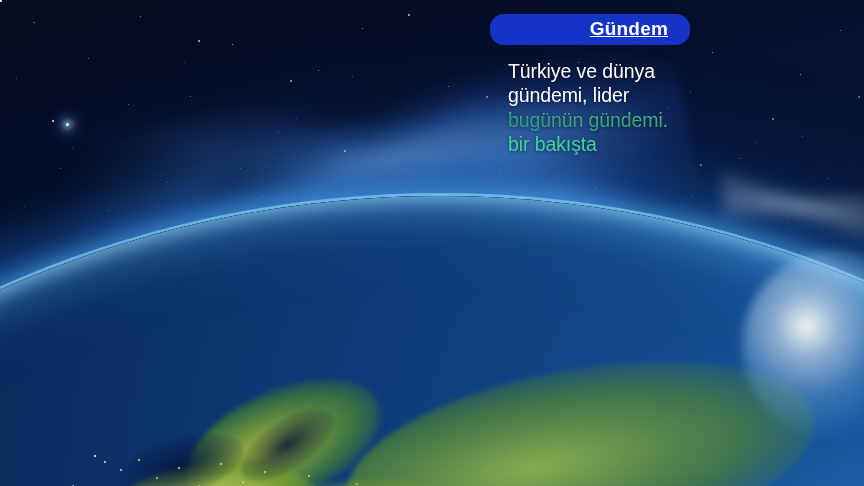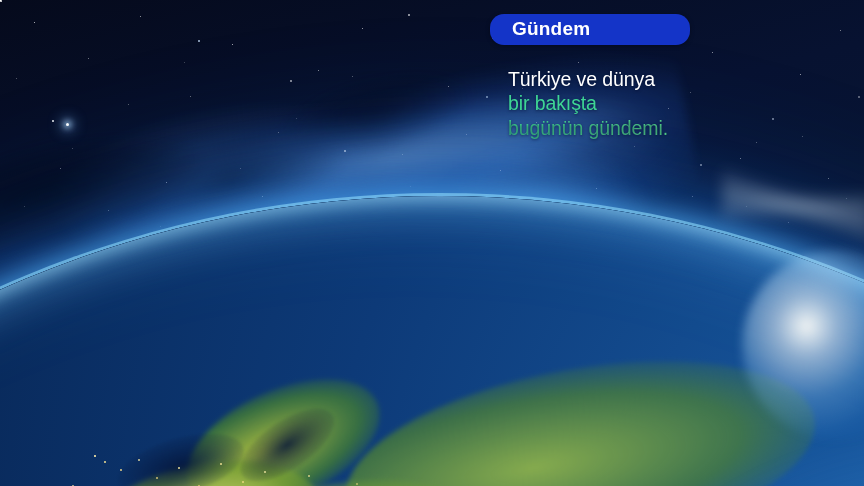--- a/index.html
+++ b/index.html
@@ -212,26 +212,27 @@
   .badge{
     display:inline-block;
     min-width:200px;
     padding:4px 22px 5px;
     border-radius:14px;
     background:#1434c8;
     color:#ffffff;
     font-size:19px;
     font-weight:bold;
     letter-spacing:.2px;
-    text-align:left;
+    text-align:right;
     line-height:1.15;
     box-shadow:0 1px 4px rgba(0,0,0,.35);
+    text-decoration:underline;
   }
   .headline{
-    margin-top:22px;
+    margin-top:14px;
     padding-left:18px;
     font-size:19.5px;
     line-height:24.5px;
     font-weight:normal;
     color:#ffffff;
     letter-spacing:-.1px;
     text-shadow:0 1px 3px rgba(0,10,40,.55);
   }
   .headline .ln{ display:block; white-space:nowrap; }
   .headline .ln.accent{ color:#3ed694; }
@@ -276,18 +277,19 @@
   </div>
 
   <div class="sunburst"></div>
   <div class="sunrays"></div>
 
   <div class="panel">
     <div class="badge">Gündem</div>
 
     <div class="headline">
       <span class="ln">Türkiye ve dünya</span>
+      <span class="ln">gündemi, lider</span>
+      <span class="ln accent2">bugünün gündemi.</span>
       <span class="ln accent">bir bakışta</span>
-      <span class="ln accent2">bugünün gündemi.</span>
     </div>
   </div>
 
 </div>
 
 </body></html>

